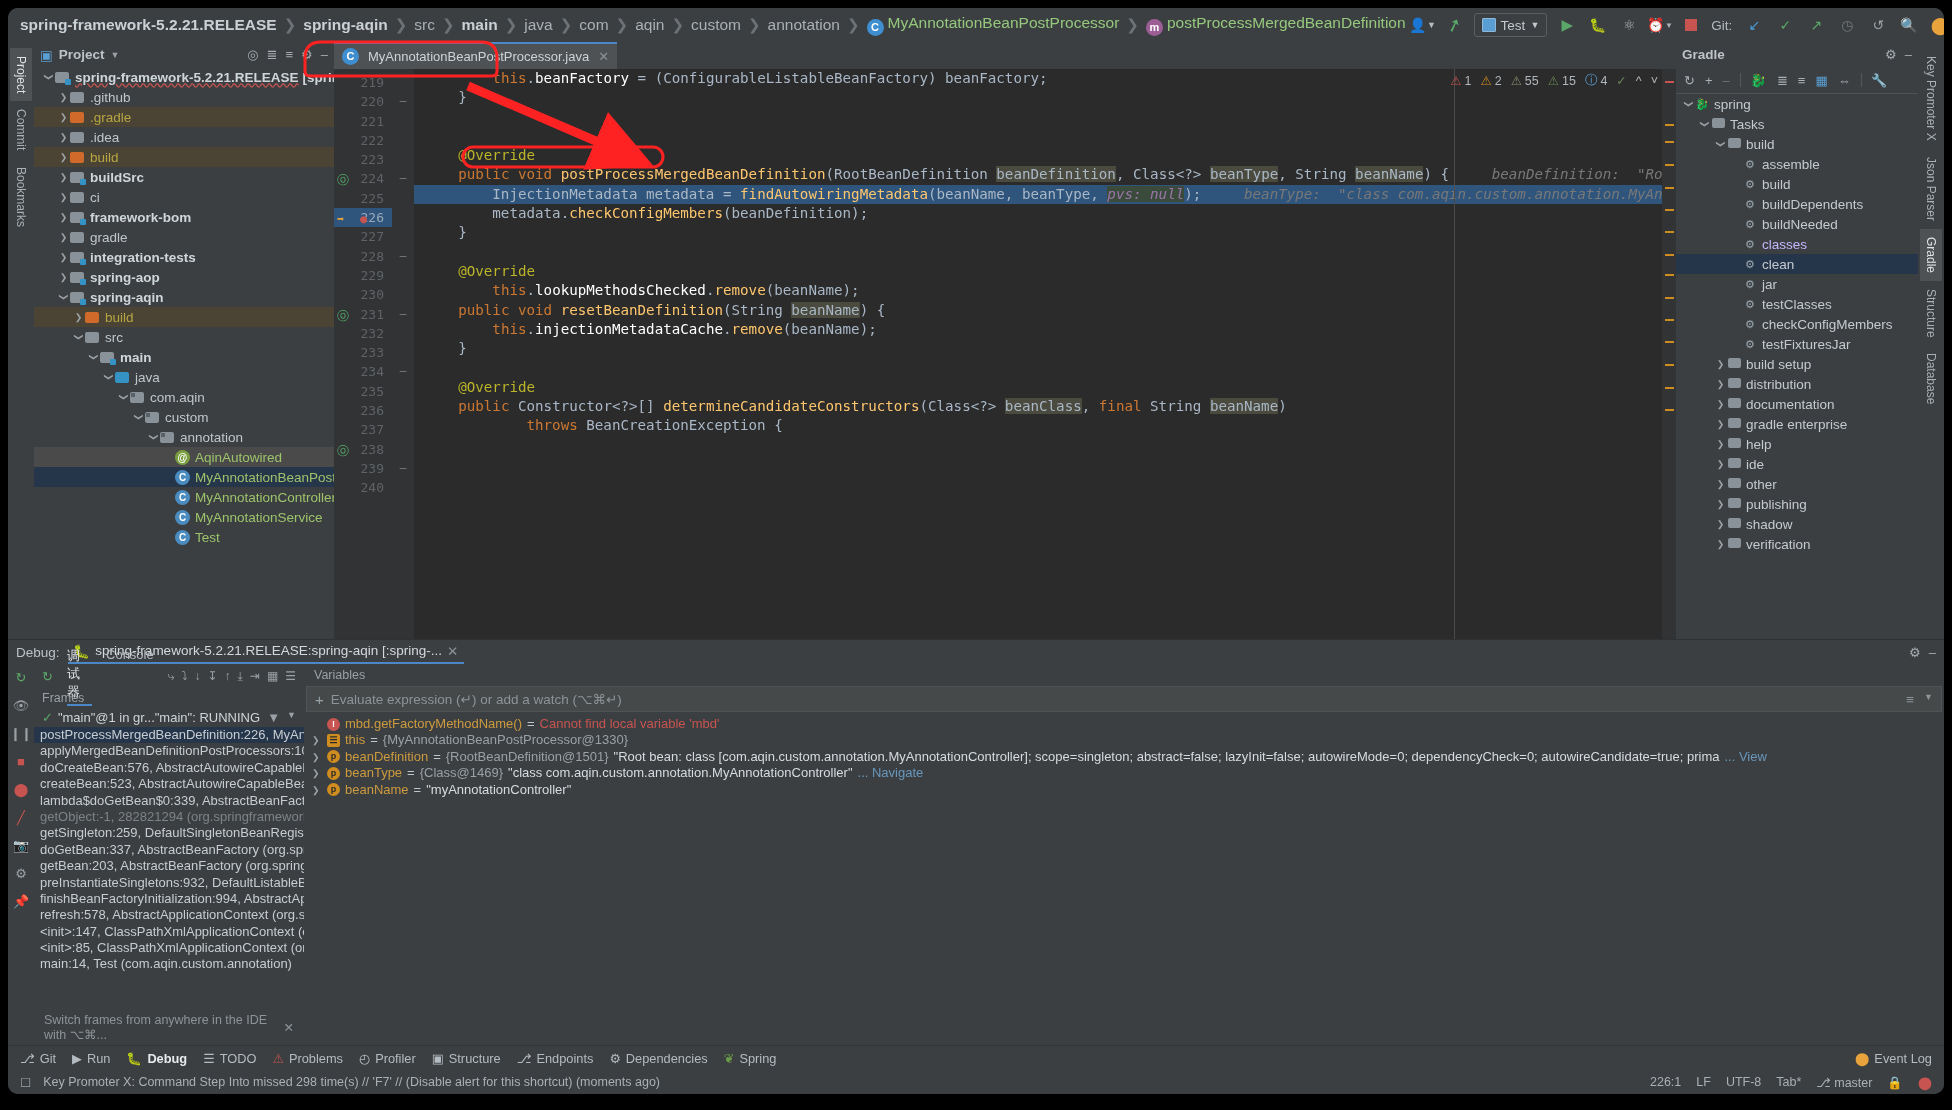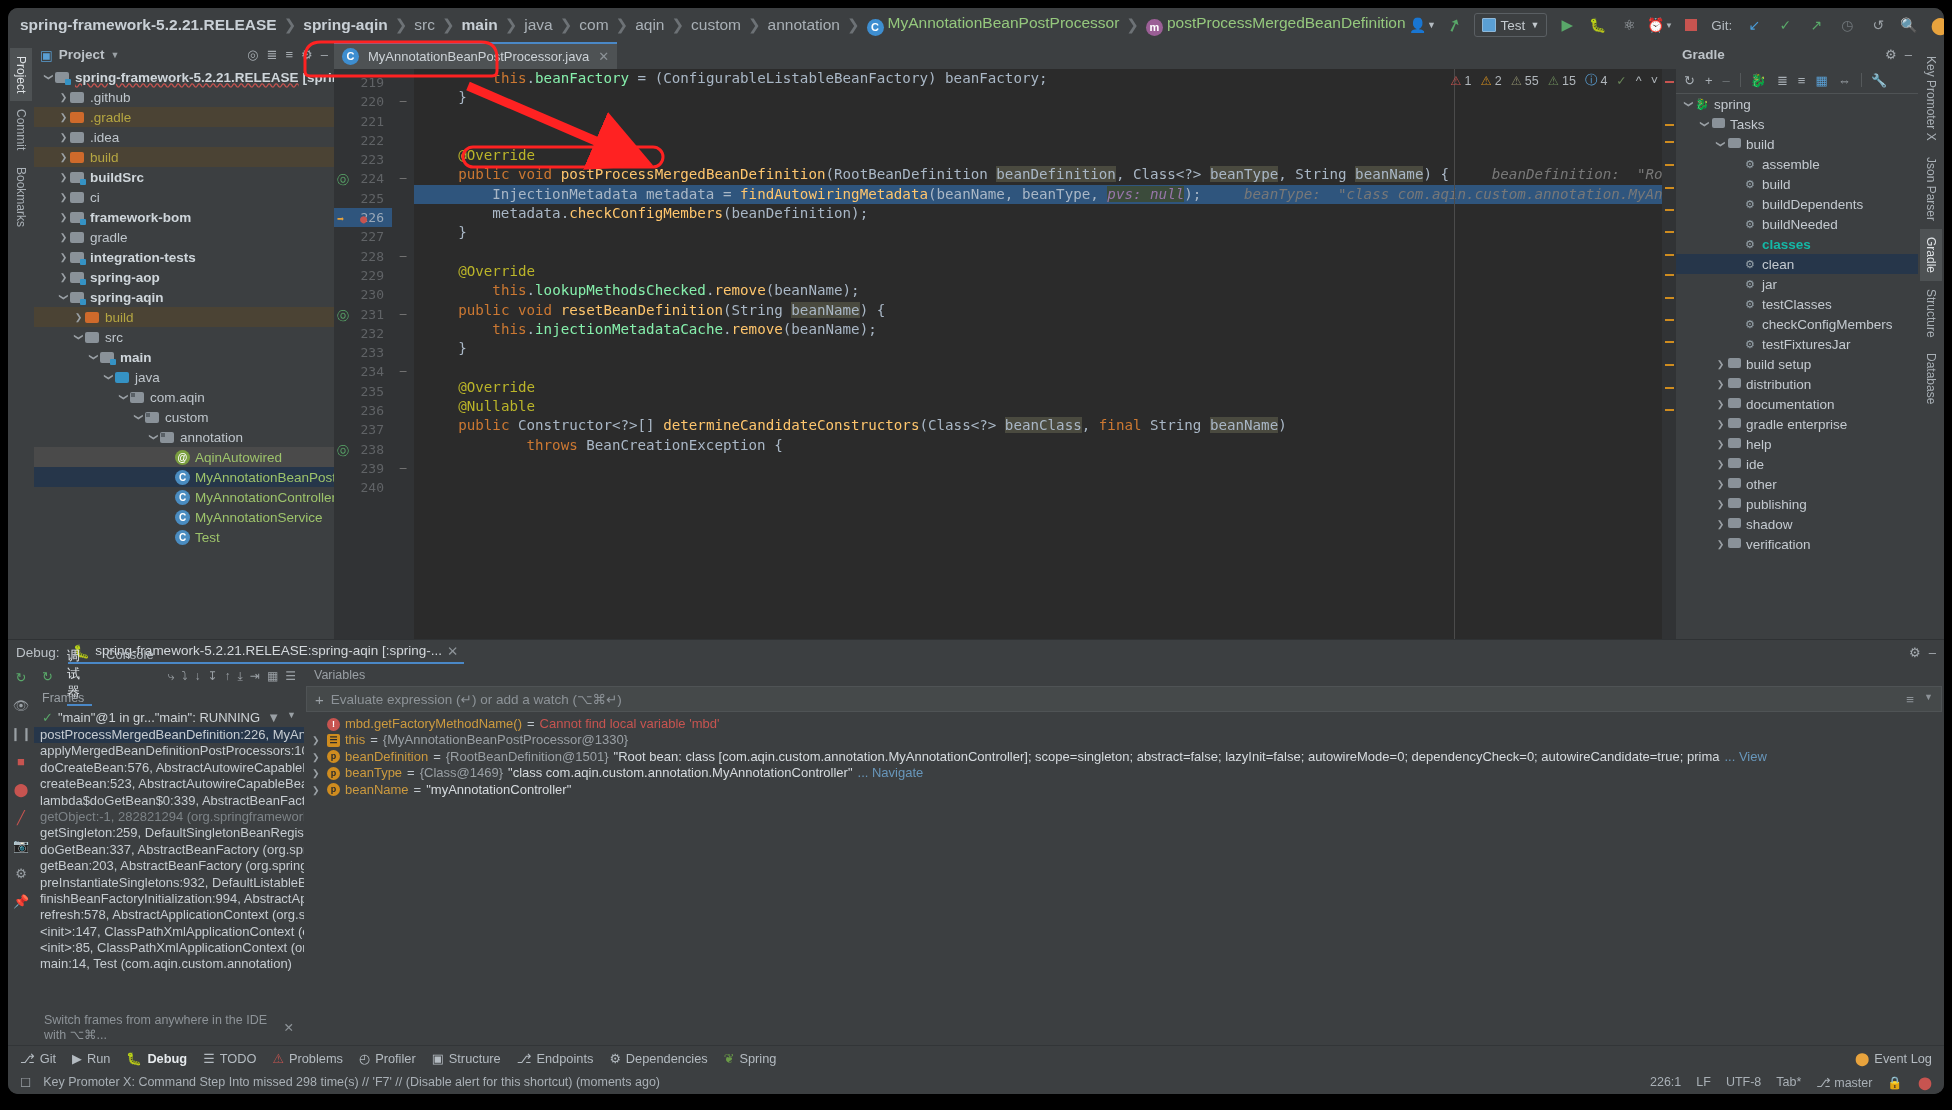--- a/index.html
+++ b/index.html
@@ -59,21 +59,21 @@
   .gutter{width:58px;background:#313335;flex:0 0 auto;font-family:"DejaVu Sans Mono",monospace;font-size:13px;color:#606366;text-align:right;padding-top:4px;}
   .gline{height:19.3px;line-height:19.3px;padding-right:8px;position:relative;}
   .gline.cur{background:#2f557d;color:#9aa8b8;}
   .gmark{position:absolute;left:3px;top:2px;font-size:12px;}
   .codecol{flex:1 1 auto;position:relative;overflow:hidden;}
   .foldcol{width:22px;background:#313335;flex:0 0 auto;font-family:"DejaVu Sans Mono",monospace;font-size:11px;color:#787878;padding-top:4px;text-align:center;}
   .fline{height:19.3px;line-height:19.3px;}
   .codeline{height:19.3px;line-height:19.3px;white-space:pre;font-family:"DejaVu Sans Mono",monospace;font-size:14.2px;color:#a9b7c6;padding-left:10px;}
   .codeline.cur{background:#2f557d;}
   .kw{color:#cc7832;}
-  .fn{color:#ffc66d;} .fld{color:#86efac;} .ann{color:#bbb529;}
+  .fn{color:#ffc66d;} .fld{color:#ffffff;} .ann{color:#bbb529;}
   .cmt{color:#629755;} .param{background:#4a4a3f;color:#a9b7c6;}
   .hint{color:#787878;font-style:italic;}
   .pill{background:#3b4b3b;color:#9876aa;font-style:italic;}
   .vline{position:absolute;top:0;bottom:0;width:1px;background:#4b4b4b;}
   .errstripe{position:absolute;right:0;top:0;width:14px;height:100%;background:#313335;}
   .estick{position:absolute;right:2px;width:9px;height:2px;}
   #analysis{position:absolute;right:18px;top:3px;display:flex;align-items:center;gap:9px;font-size:12.5px;color:#b0b6bb;z-index:6;}
   .chip{display:flex;align-items:center;gap:3px;}
   
   #gradle{width:242px;background:#3c3f41;flex:0 0 auto;display:flex;flex-direction:column;}
@@ -455,21 +455,20 @@
             <div class="codeline">        metadata.<span class="fn">checkConfigMembers</span>(beanDefinition);</div>
             <div class="codeline">    }</div>
             <div class="codeline">&nbsp;</div>
             <div class="codeline">    <span class="ann">@Override</span></div>
             <div class="codeline">        <span class="kw">this</span>.<span class="fld">lookupMethodsChecked</span>.<span class="fn">remove</span>(beanName);</div>
             <div class="codeline">    <span class="kw">public</span> <span class="kw">void</span> <span class="fn">resetBeanDefinition</span>(String <span class="param">beanName</span>) {</div>
             <div class="codeline">        <span class="kw">this</span>.<span class="fld">injectionMetadataCache</span>.<span class="fn">remove</span>(beanName);</div>
             <div class="codeline">    }</div>
             <div class="codeline">&nbsp;</div>
             <div class="codeline">    <span class="ann">@Override</span></div>
-            <div class="codeline">    <span class="ann">@Nullable</span></div>
             <div class="codeline">    <span class="kw">public</span> Constructor&lt;?&gt;[] <span class="fn">determineCandidateConstructors</span>(Class&lt;?&gt; <span class="param">beanClass</span>, <span class="kw">final</span> String <span class="param">beanName</span>)</div>
             <div class="codeline">            <span class="kw">throws</span> BeanCreationException {</div>
             <div class="codeline">&nbsp;</div>
             <div class="vline" style="left: 1040px;"></div>
           </div>
         <div class="errstripe">
           <div class="estick" style="top:12px;background:#c75450;"></div>
           <div class="estick" style="top:55px;background:#cf8c1f;"></div>
           <div class="estick" style="top:72px;background:#cf8c1f;"></div>
           <div class="estick" style="top:95px;background:#cf8c1f;"></div>
@@ -541,21 +540,21 @@
             <span style="color: rgb(196, 202, 208);">buildDependents</span>
           </div>
           <div class="tnode" style="padding-left: 54px;">
             <span class="arw"></span>
             <span class="gico"><span class="gear">⚙</span></span>
             <span style="color: rgb(196, 202, 208);">buildNeeded</span>
           </div>
           <div class="tnode" style="padding-left: 54px;">
             <span class="arw"></span>
             <span class="gico"><span class="gear">⚙</span></span>
-            <span style="color: #14b8a6; font-weight: bold;">classes</span>
+            <span style="color: #c4b5fd;">classes</span>
           </div>
           <div class="tnode selrow" style="padding-left: 54px;">
             <span class="arw"></span>
             <span class="gico"><span class="gear">⚙</span></span>
             <span style="color: rgb(196, 202, 208);">clean</span>
           </div>
           <div class="tnode" style="padding-left: 54px;">
             <span class="arw"></span>
             <span class="gico"><span class="gear">⚙</span></span>
             <span style="color: rgb(196, 202, 208);">jar</span>

